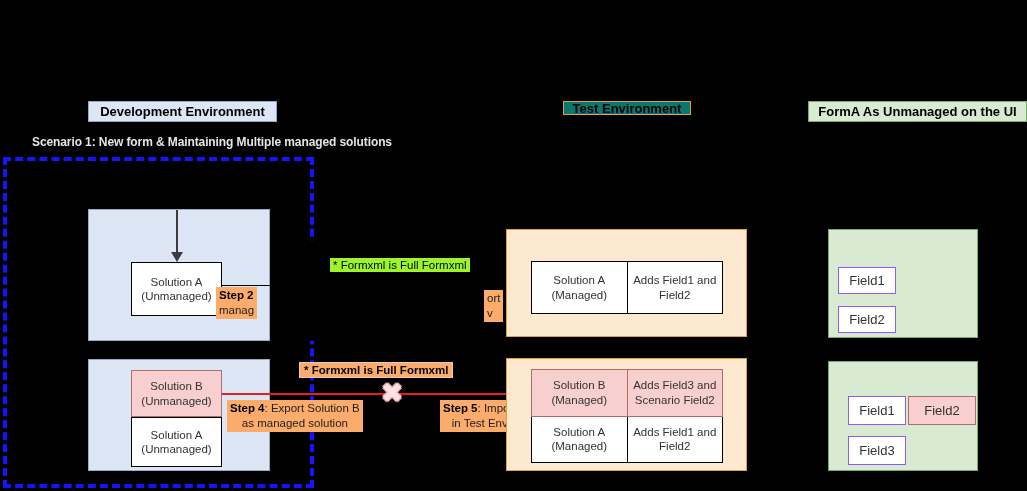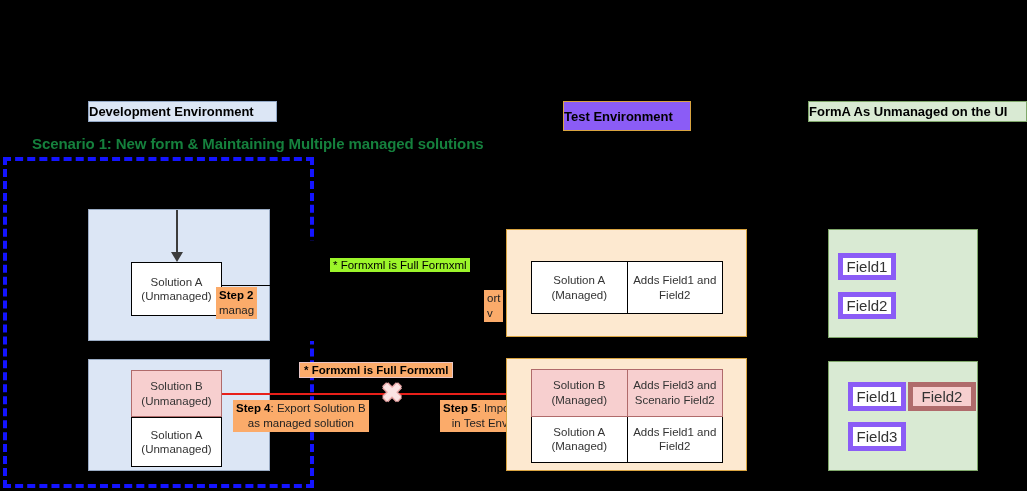--- a/index.html
+++ b/index.html
@@ -6,31 +6,31 @@
   body{
     width:1027px;height:491px;position:relative;overflow:hidden;
     font-family:"Liberation Sans","DejaVu Sans",sans-serif;
     background:#000000;
   }
   .abs{position:absolute;box-sizing:border-box;}
 
   
   .hdr{
     position:absolute;box-sizing:border-box;
-    display:flex;align-items:center;justify-content:flex-start;
+    display:flex;align-items:center;justify-content:center;
     font-size:13px;font-weight:bold;color:#000;
     border:1px solid #7a7a7a;white-space:nowrap;
   }
   #hdr-dev{left:88px;top:101px;width:189px;height:21px;background:#dce6f5;border-color:#93a8c6;}
-  #hdr-test{left:563px;top:101px;width:128px;height:30px;background:#8b5cf6;border-color:#d9a441;}
+  #hdr-test{left:563px;top:101px;width:128px;height:14px;background:#0f766e;border-color:#d9a441;}
   #hdr-forma{left:808px;top:101px;width:219px;height:21px;background:#d9ead3;border-color:#7fa76a;}
 
   
   #scenario-title{
-    left:32px;top:135px;font-size:15px;font-weight:bold;color:#15803d;
+    left:32px;top:135px;font-size:12px;font-weight:bold;color:#e5e5e5;
     letter-spacing:-0.1px;white-space:nowrap;
   }
 
   
   #scenario-box{
     left:3px;top:157px;width:311px;height:331px;
     border:4px dashed #1414ff;background:transparent;
   }
 
   
@@ -73,23 +73,23 @@
     border:1px solid #000;font-size:11.5px;color:#333;text-align:center;
     line-height:1.25;padding:0 4px;background:#fff;
   }
   .soltable td.pink{background:#f7cfcf;border-color:#b06b6b;color:#333;}
 
   #test-tableA{left:531px;top:261px;width:192px;height:53px;}
   #test-tableB{left:531px;top:369px;width:192px;height:94px;}
 
   
   .field{
-    position:absolute;box-sizing:border-box;border:5px solid #8b5cf6;background:#fff;
+    position:absolute;box-sizing:border-box;border:1px solid #8b5cf6;background:#fff;
     display:flex;align-items:center;justify-content:center;
-    font-size:15px;color:#333;
+    font-size:13px;color:#333;margin-top:14px;
   }
   .field.pink{background:#f7cfcf;border-color:#b06b6b;}
   #f-top-1{left:838px;top:253px;width:58px;height:27px;}
   #f-top-2{left:838px;top:292px;width:58px;height:27px;}
   #f-bot-1{left:848px;top:382px;width:58px;height:29px;}
   #f-bot-2{left:908px;top:382px;width:68px;height:29px;}
   #f-bot-3{left:848px;top:422px;width:58px;height:29px;}
 
   
   .note-green{
@@ -104,21 +104,21 @@
     border:1px solid #e8c6c6;
   }
   #note-orange-mid{left:299px;top:362px;}
 
   .steplabel{
     position:absolute;box-sizing:border-box;background:#fbab6a;color:#222;
     font-size:11.5px;line-height:1.3;padding:1px 3px;white-space:nowrap;
   }
   .steplabel b{font-weight:bold;color:#000;}
   #step2{left:216px;top:287px;}
-  #step4{left:233px;top:400px;text-align:center;}
+  #step4{left:227px;top:400px;text-align:center;}
   #step5{left:440px;top:400px;text-align:center;}
   #step3{left:460px;top:290px;margin-left:24px;}
 
   
   .line{position:absolute;}
   
   #line-step2{left:222px;top:285px;width:60px;height:1px;background:#000;}
   
   #line-step3{left:443px;top:292px;width:60px;height:2px;background:#000;}
   #head-step3{

